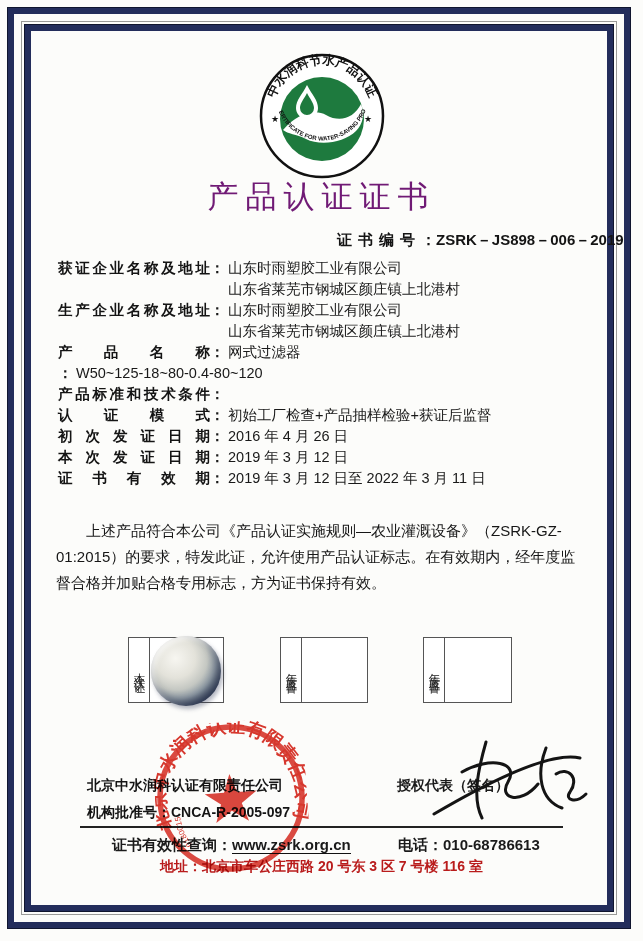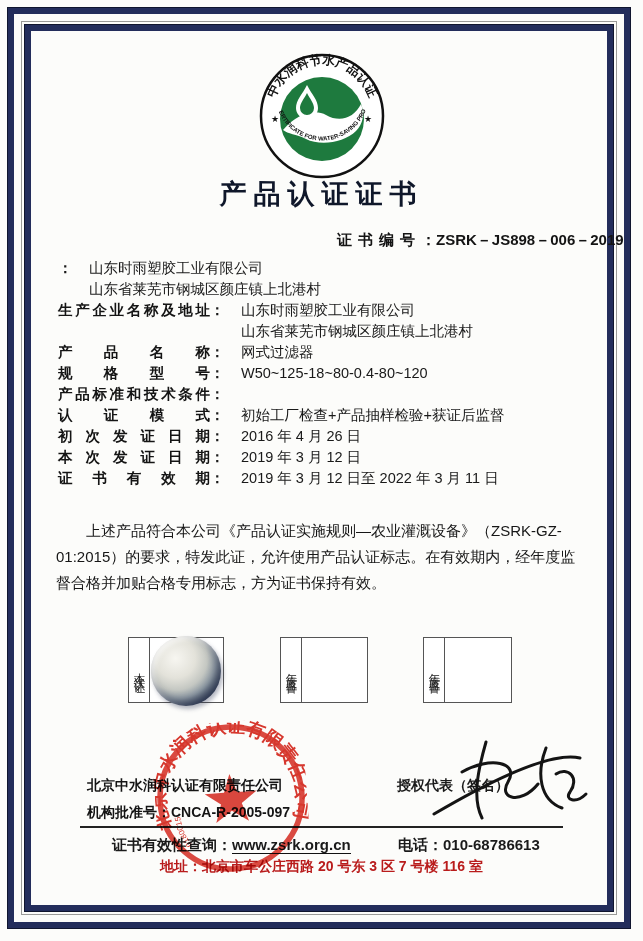--- a/index.html
+++ b/index.html
@@ -11,33 +11,33 @@
   .f1 { position:absolute; left:8px; top:8px; right:13px; bottom:13px;
         border:6px solid #232d5b; box-shadow:0 0 0 1px #10152e; }
   .f2 { position:absolute; left:21px; top:21px; right:26px; bottom:26px;
         border:1px solid #9a9a98; }
   .f3 { position:absolute; left:25px; top:25px; right:30px; bottom:30px;
         border:6px solid #232d5b; box-shadow:0 0 0 1px #10152e; }
 
   
   .logo { position:absolute; left:258px; top:52px; width:128px; height:128px; }
   .title { position:absolute; left:0; top:176px; width:100%; text-align:center;
-           font-size:27px; font-weight:bold; letter-spacing:7px; color:#0f172a; }
+           font-size:31px; font-weight:normal; letter-spacing:7px; color:#701a75; }
   .certno { position:absolute; left:337px; top:231px; font-size:15px; font-weight:bold;
             color:#141414; white-space:nowrap; }
   .certno .lbl { letter-spacing:6px;margin-top:30px; }
 
   
   .fields { position:absolute; left:58px; top:258px; width:536px; font-size:14.5px; }
   .frow { display:flex; align-items:flex-start; line-height:21px; }
   .flabel { display:inline-block; width:152px; font-weight:bold; text-align:justify;
             text-align-last:justify; flex:0 0 152px; color:#141414; }
   .fcolon { font-weight:bold; width:18px; flex:0 0 18px; }
   .fvalues { flex:1; font-weight:500; color:#191919; }
-  .fvalues div { line-height:21px;margin-left:13px; }
+  .fvalues div { line-height:21px; }
 
   
   .para { position:absolute; left:56px; top:494px; width:534px; font-size:15px;
           line-height:26px; text-indent:2em; color:#161616; font-weight:500;margin-top:24px; }
 
   
   .box { position:absolute; top:637px; height:66px; border:1.5px solid #555;
          background:#fff; display:flex; }
   .box .vlabel { width:21px; border-right:1.5px solid #555; display:flex;
                  align-items:center; justify-content:center;
@@ -98,20 +98,21 @@
   </svg>
 
   <div class="title">产品认证证书</div>
 
   <div class="certno">
     <span class="lbl">证书编号</span><span>：</span><span>ZSRK－JS898－006－2019</span>
   </div>
 
   <div class="fields" id="fields">
   <div class="frow">
+    <span class="flabel">获证企业名称及地址</span>
     <span class="fcolon">：</span>
     <div class="fvalues">
           <div>山东时雨塑胶工业有限公司</div>
           <div>山东省莱芜市钢城区颜庄镇上北港村</div>
         </div>
   </div>
 
   <div class="frow">
     <span class="flabel">生产企业名称及地址</span>
     <span class="fcolon">：</span>
@@ -123,21 +124,20 @@
 
   <div class="frow">
     <span class="flabel">产品名称</span>
     <span class="fcolon">：</span>
     <div class="fvalues">
           <div>网式过滤器</div>
         </div>
   </div>
 
   <div class="frow">
-    <span class="flabel">规格型号</span>
     <span class="fcolon">：</span>
     <div class="fvalues">
           <div>W50~125-18~80-0.4-80~120</div>
         </div>
   </div>
 
   <div class="frow">
     <span class="flabel">产品标准和技术条件</span>
     <span class="fcolon">：</span>
   </div>

